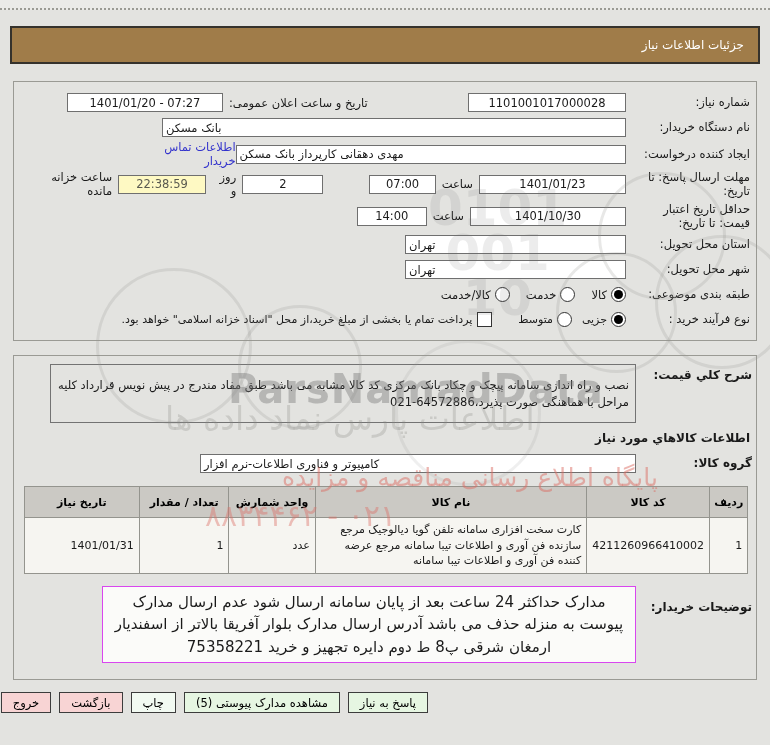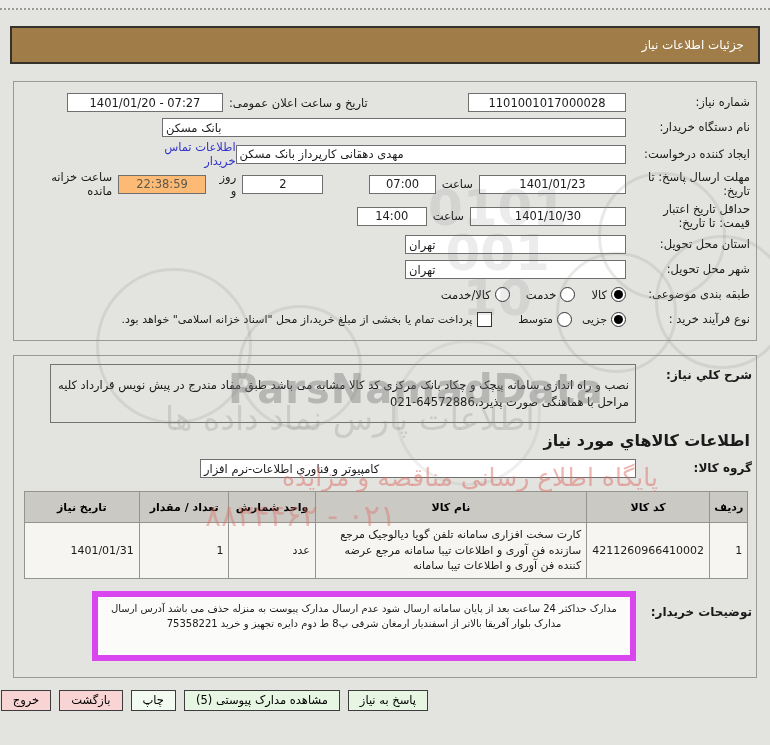--- a/index.html
+++ b/index.html
@@ -24,34 +24,34 @@
   .frow.tall{min-height:32px;}
   .flabel{width:118px;flex-shrink:0;line-height:1.25;padding-left:6px;}
   .boldlabel{font-weight:bold;font-size:12px;}
   .tbox{
     background:#fff;border:1px solid #6f6f6f;height:17px;display:flex;align-items:center;
     justify-content:center;font-size:11.5px;direction:ltr;box-sizing:content-box;padding:0 3px;
   }
   .tbox.rtl{direction:rtl;justify-content:flex-end;padding:0 6px 0 3px;}
   .w148{width:148px}.w150{width:150px}.w62{width:62px}.w78{width:78px}.w85{width:85px}
   .w210{width:210px}.w398{width:398px}.w453{width:453px}.w425{width:425px}
-  .cream{background:#fdba74;color:#5a5a50;}
+  .cream{background:#fef9c3;color:#5a5a50;}
   .gap6{margin:0 6px;}
   .link{color:#3333cc;cursor:pointer;font-size:11.5px;}
   
   .radio{width:13px;height:13px;border:1px solid #333;border-radius:50%;background:#fff;
     display:inline-flex;align-items:center;justify-content:center;margin-left:4px;flex-shrink:0;}
   .radio.checked::after{content:"";width:9px;height:9px;border-radius:50%;background:#000;}
   .checkbox{width:13px;height:13px;border:1px solid #333;background:#fff;margin-left:5px;flex-shrink:0;}
   .opt{display:inline-flex;align-items:center;margin-left:16px;}
   
   .descrow{display:flex;align-items:flex-start;margin-bottom:4px;}
   .descbox{border:1px solid #737373;width:572px;padding:12px 6px;font-size:11.5px;line-height:1.45;text-align:right;}
-  .notesbox{border:6px solid #d946ef;background:#fbfbf9;width:520px;padding:4px 6px;font-size:10px;line-height:1.5;text-align:center;min-height:50px;}
-  .heading{font-weight:bold;font-size:16px;margin:8px 2px 6px;text-align:right;}
+  .notesbox{border:1px solid #d946ef;background:#fbfbf9;width:520px;padding:4px 6px;font-size:15px;line-height:1.5;text-align:center;min-height:50px;}
+  .heading{font-weight:bold;font-size:12px;margin:8px 2px 6px;text-align:right;}
   
   table.goods{width:99%;border-collapse:collapse;margin:10px auto 0;font-size:11px;}
   table.goods th{
     background:#cbc9c4;border:1px solid #94948e;font-weight:bold;color:#000;
     height:26px;padding:2px 4px;
   }
   table.goods td{
     background:#f6f5f1;border:1px solid #94948e;text-align:right;vertical-align:middle;
     padding:4px 5px;line-height:1.4;
   }
@@ -162,21 +162,21 @@
     <span class="opt" style="margin-left:0;">
       <span class="checkbox"></span>
       <span>پرداخت تمام یا بخشی از مبلغ خرید،از محل "اسناد خزانه اسلامی" خواهد بود.</span>
     </span>
   </div>
 </div>
 
 <div class="section section2">
 
   <div class="descrow">
-    <span class="flabel boldlabel" style="width:110px;padding-top:4px;">شرح کلي نیاز:</span>
+    <span class="flabel boldlabel" style="width:110px;padding-top:4px;">شرح کلي قیمت:</span>
     <div class="descbox">نصب و راه اندازی سامانه پیچک و چکاد بانک مرکزی کد کالا مشابه می باشد  طبق مفاد مندرج در پیش نویس قرارداد کلیه مراحل با هماهنگی صورت پذیرد،64572886-021</div>
   </div>
 
   <div class="heading">اطلاعات کالاهاي مورد نیاز</div>
 
   <div class="frow">
     <span class="flabel boldlabel" style="width:110px;">گروه کالا:</span>
     <div class="tbox rtl w425">کامپیوتر و فناوری اطلاعات-نرم افزار</div>
   </div>
 

